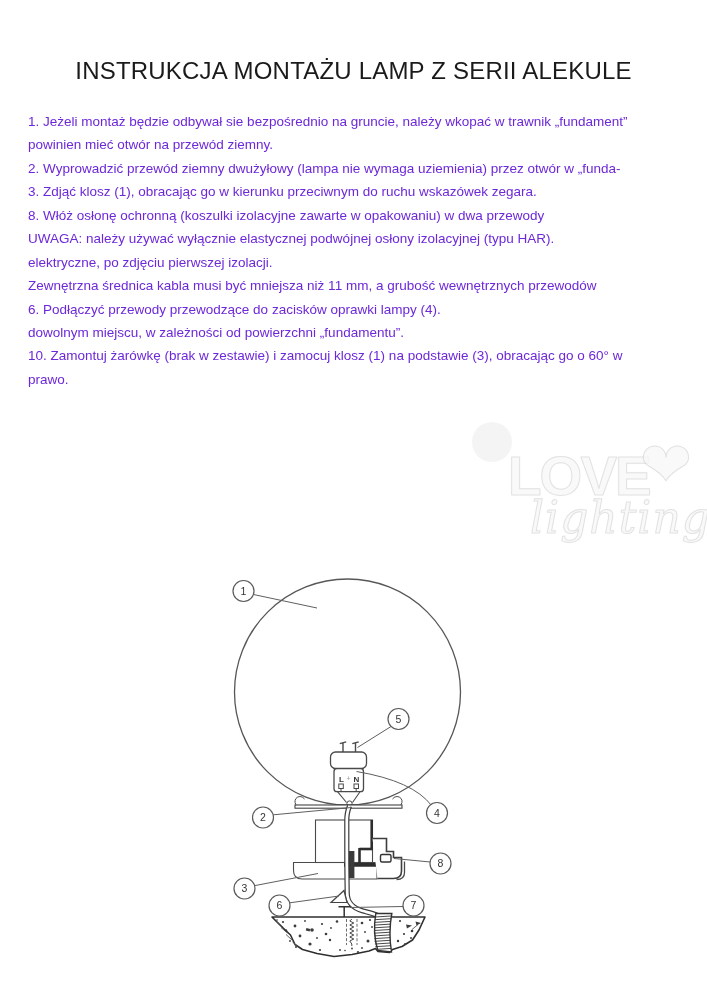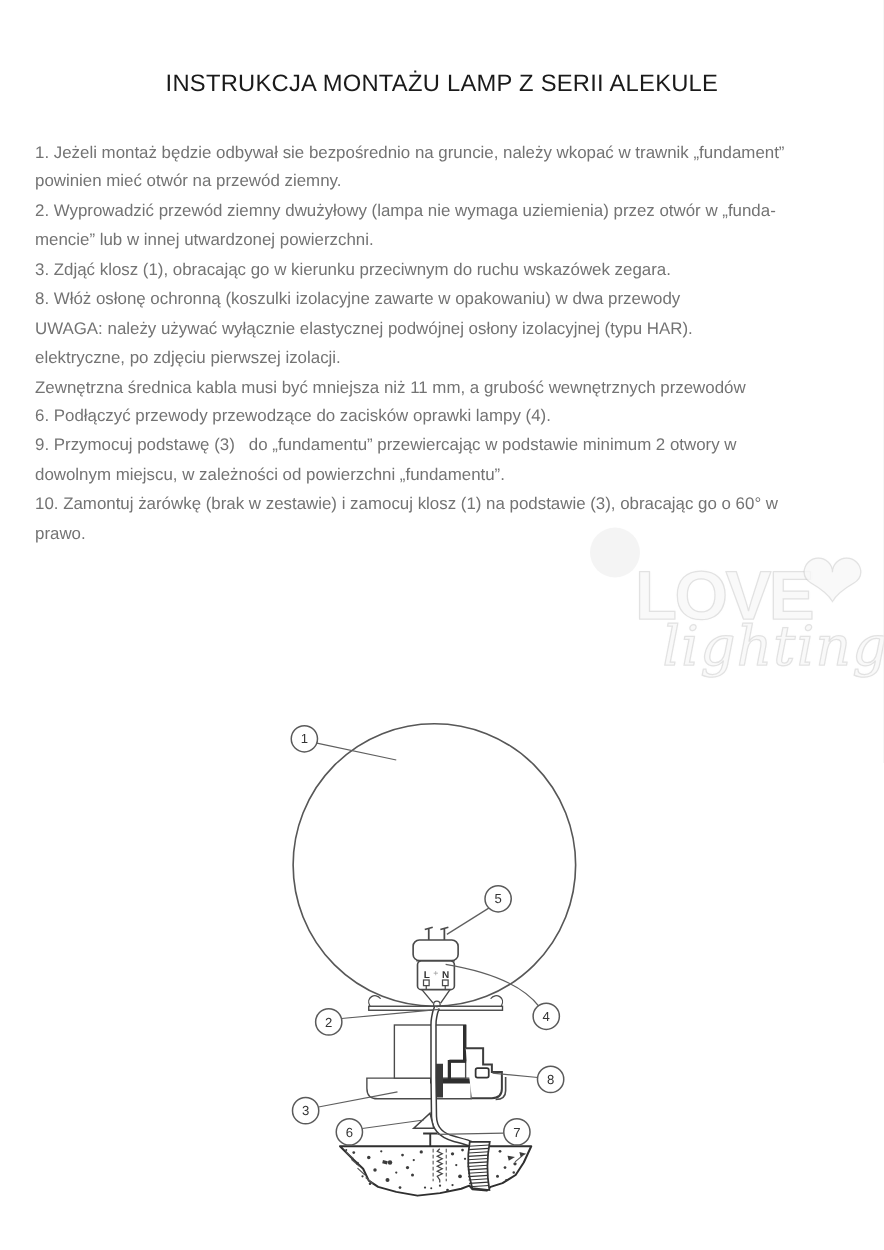--- a/index.html
+++ b/index.html
@@ -3,26 +3,26 @@
 <meta charset="utf-8">
 <style>
   html,body { margin:0; padding:0; background:#e9e9e9; }
   .page {
     position:relative; width:707px; height:1000px; background:#ffffff;
     margin:0 auto; overflow:hidden;
     font-family:"Liberation Sans", sans-serif; color:#1f1f1f;
   }
   .doc-title {
     position:absolute; top:57px; left:0; width:707px; margin:0;
-    text-align:center; font-size:19px; font-weight:400; letter-spacing:0.2px;
+    text-align:center; font-size:24px; font-weight:400; letter-spacing:0.2px;
     color:#1a1a1a;
   }
   .body-text {
     position:absolute; left:28px; top:110px; width:655px;
-    font-size:13.5px; line-height:23.45px; color:#737373;
+    font-size:13.5px; line-height:23.45px; color:#6d28d9;
   }
   .body-text .line { white-space:pre; height:23.45px; }
   
   .watermark { position:absolute; left:500px; top:438px; width:215px; height:135px; pointer-events:none; }
   .watermark > span { position:absolute; color:rgba(255,255,255,0.72);
       -webkit-text-stroke:1px rgba(188,188,188,0.38);
       text-shadow:0 0 1px rgba(190,190,190,0.35); }
   .wm-dot { position:absolute; left:-28px; top:-16px; width:40px; height:40px;
       border-radius:50%; background:rgba(229,229,229,0.42); }
   .wm-love { left:8px; top:6px; font-size:55px; font-weight:bold; letter-spacing:-2px;
@@ -41,28 +41,26 @@
 <body>
 
 <div class="page">
 
   <h1 class="doc-title">INSTRUKCJA MONTAŻU LAMP Z SERII ALEKULE</h1>
 
   <div class="body-text">
     <div class="line">1. Jeżeli montaż będzie odbywał sie bezpośrednio na gruncie, należy wkopać w trawnik „fundament”</div>
     <div class="line">powinien mieć otwór na przewód ziemny.</div>
     <div class="line">2. Wyprowadzić przewód ziemny dwużyłowy (lampa nie wymaga uziemienia) przez otwór w „funda-</div>
-    <div class="line">mencie” lub w innej utwardzonej powierzchni.</div>
     <div class="line">3. Zdjąć klosz (1), obracając go w kierunku przeciwnym do ruchu wskazówek zegara.</div>
     <div class="line">8. Włóż osłonę ochronną (koszulki izolacyjne zawarte w opakowaniu) w dwa przewody</div>
     <div class="line">UWAGA: należy używać wyłącznie elastycznej podwójnej osłony izolacyjnej (typu HAR).</div>
     <div class="line">elektryczne, po zdjęciu pierwszej izolacji.</div>
     <div class="line">Zewnętrzna średnica kabla musi być mniejsza niż 11 mm, a grubość wewnętrznych przewodów</div>
     <div class="line">6. Podłączyć przewody przewodzące do zacisków oprawki lampy (4).</div>
-    <div class="line">9. Przymocuj podstawę (3)   do „fundamentu” przewiercając w podstawie minimum 2 otwory w</div>
     <div class="line">dowolnym miejscu, w zależności od powierzchni „fundamentu”.</div>
     <div class="line">10. Zamontuj żarówkę (brak w zestawie) i zamocuj klosz (1) na podstawie (3), obracając go o 60° w</div>
     <div class="line">prawo.</div>
   </div>
 
   <svg class="diagram" viewBox="0 570 707 410">
     <g fill="none" stroke="#4a4a4a" stroke-width="1.2">
 
       <circle cx="347.5" cy="692" r="113" stroke="#575757" stroke-width="1.3"></circle>
 

